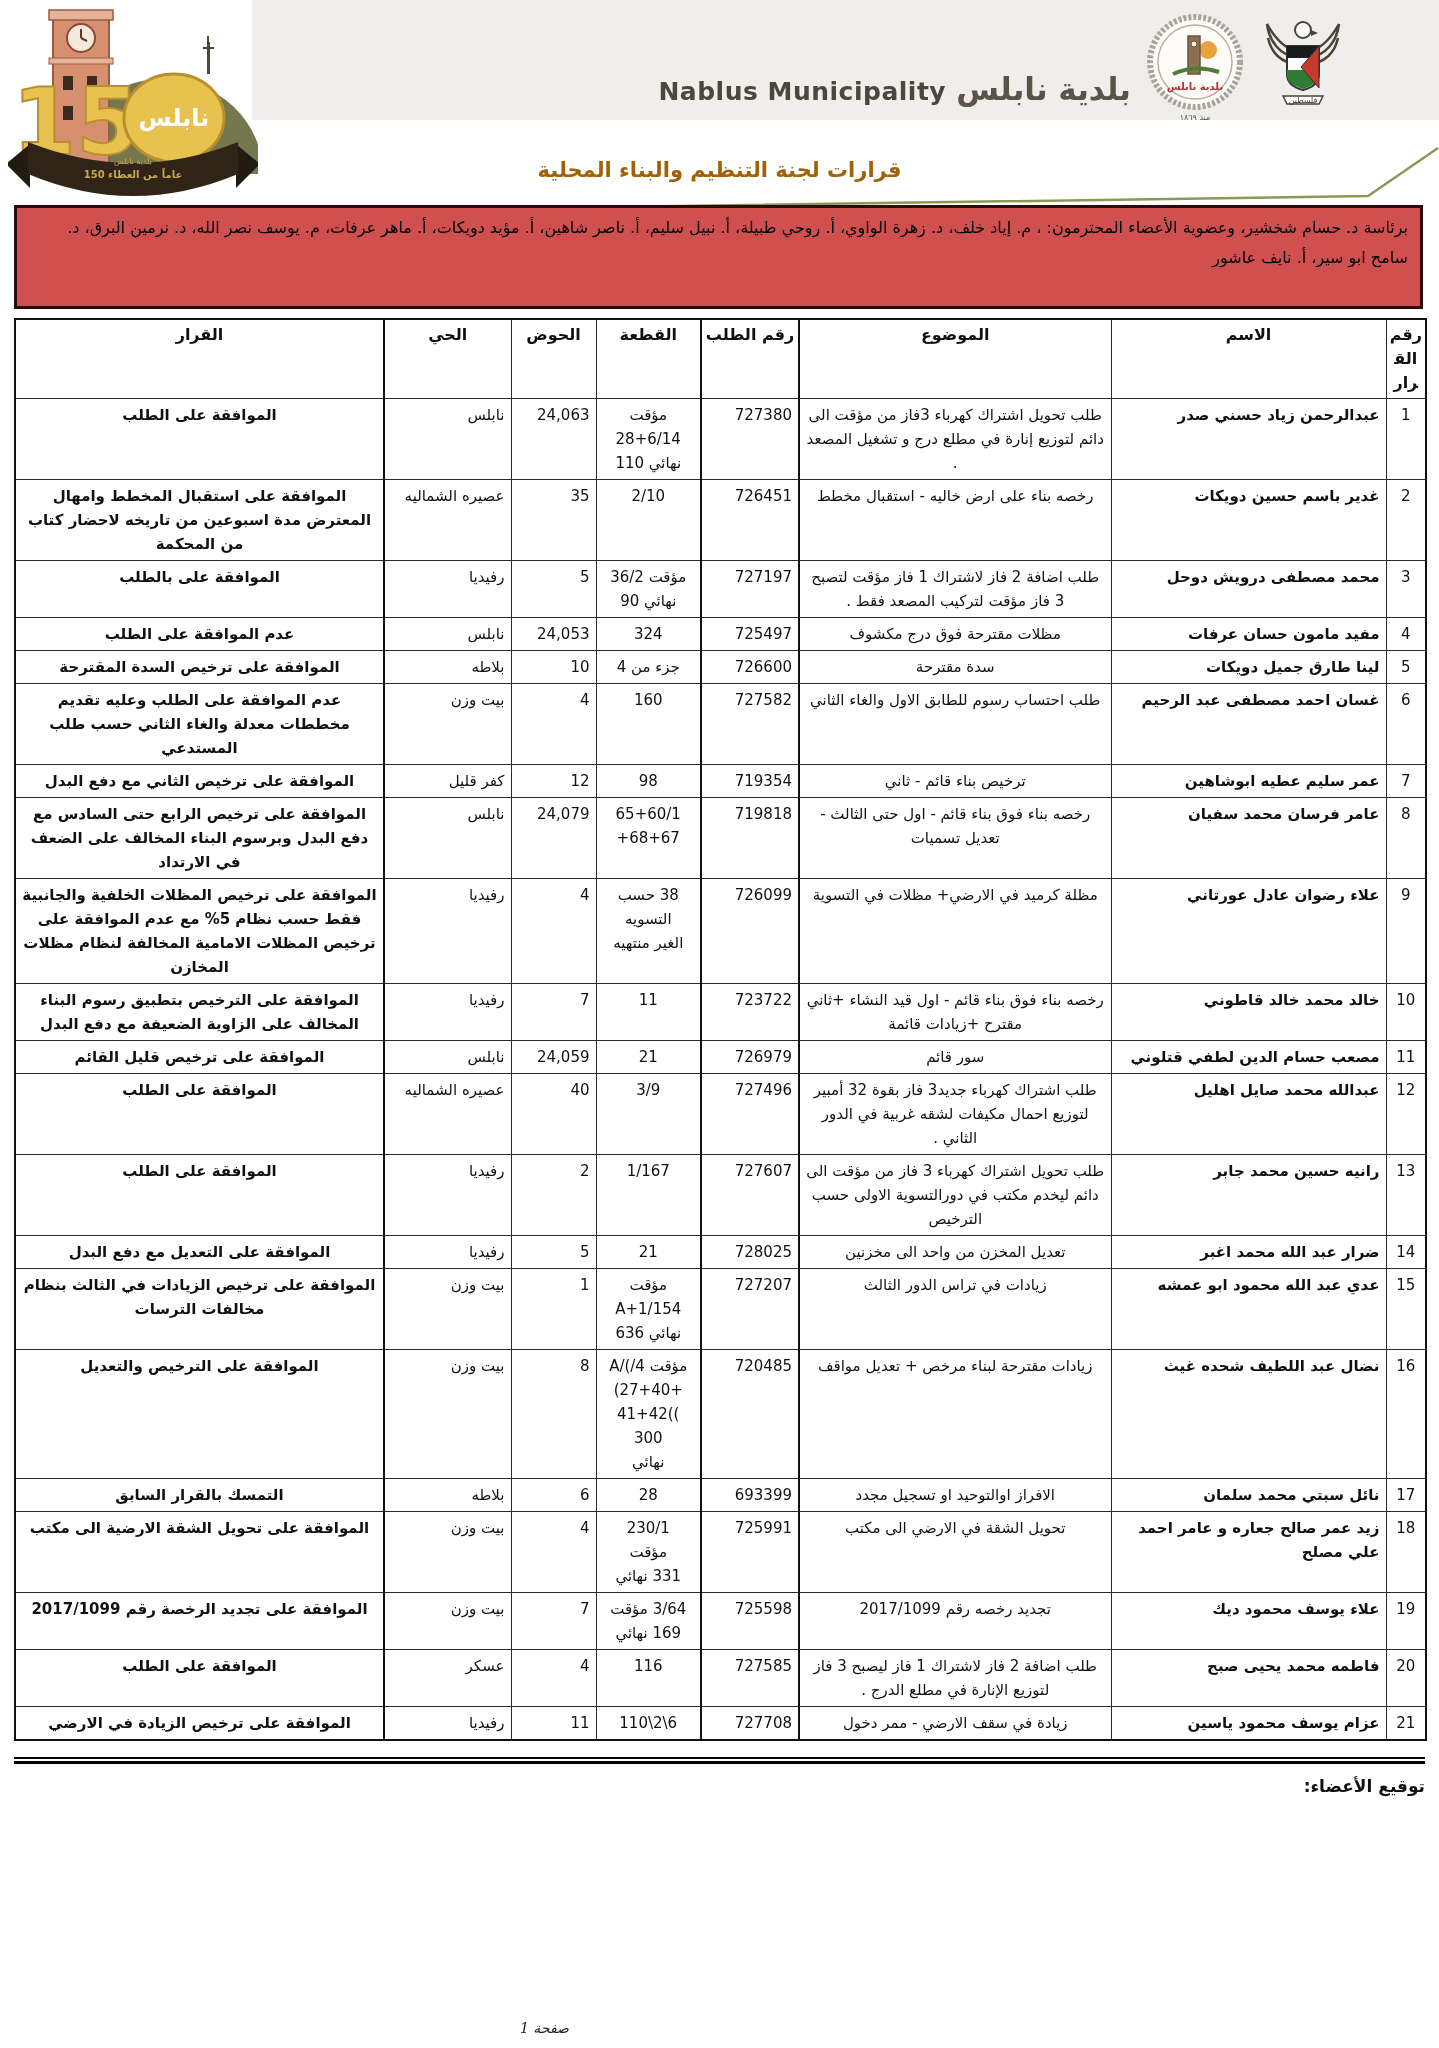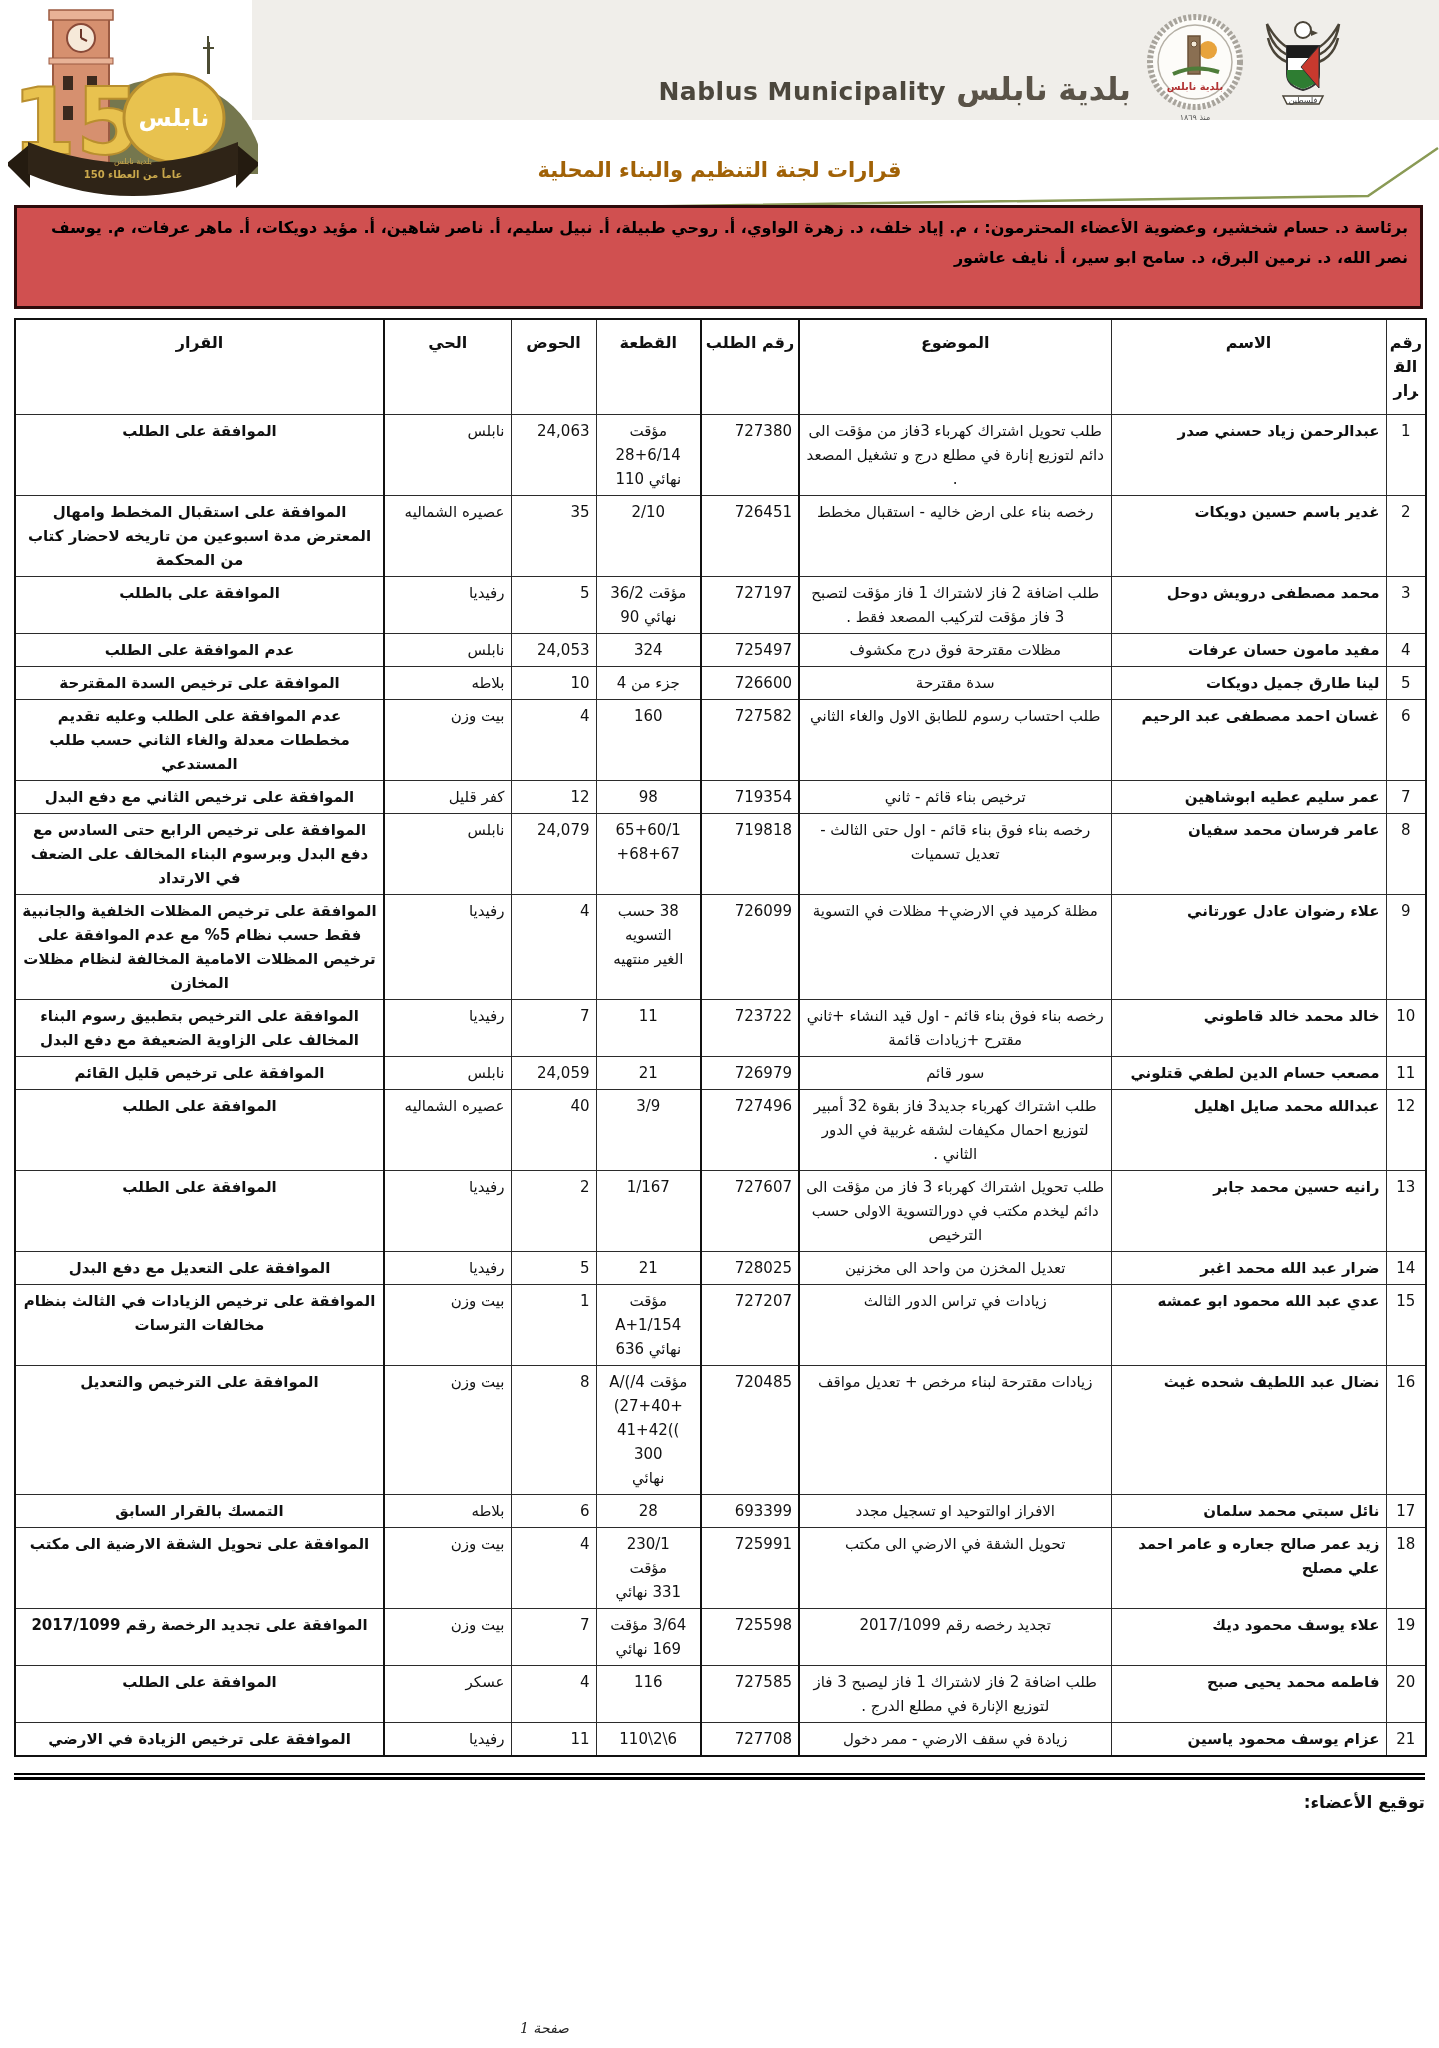--- a/index.html
+++ b/index.html
@@ -17,28 +17,28 @@
   .brand-en{font-size:25px;font-weight:bold;color:#4c473d;letter-spacing:0.5px;}
   .doc-title{position:absolute;top:158px;left:0;width:100%;text-align:center;
     font-size:21px;font-weight:bold;color:#a16207;direction:rtl;}
   
   .session-band{position:absolute;left:14px;top:205px;width:1409px;height:104px;
     background:#d05050;border:3px solid #2d0b0b;box-sizing:border-box;
     display:flex;flex-direction:row-reverse;direction:rtl;}
   .session-cell{width:400px;border-left:2px solid #1a0505;padding:5px 10px;box-sizing:border-box;
     text-align:right;font-weight:bold;font-size:16.5px;line-height:1.8;color:#000;}
   .attendees-cell{flex:1;padding:5px 12px;box-sizing:border-box;text-align:right;
-    font-weight:bold;font-size:16px;line-height:1.9;color:#000;}
+    font-weight:normal;font-size:16px;line-height:1.9;color:#000;}
   
   .table-wrap{position:absolute;left:14px;top:318px;width:1411px;}
   table.decisions{border-collapse:collapse;table-layout:fixed;width:1411px;direction:rtl;
     border:2px solid #111;}
   .decisions th,.decisions td{border:1px solid #2b2b2b;vertical-align:top;
     padding:4px 6px;box-sizing:border-box;font-size:15px;line-height:24px;word-wrap:break-word;}
-  .decisions th{font-size:16px;font-weight:bold;text-align:center;padding:11px 3px;}
+  .decisions th{font-size:16px;font-weight:bold;text-align:center;padding:3px 3px;}
   col.w-no{width:40px;} col.w-name{width:275px;} col.w-subj{width:312px;}
   col.w-req{width:98px;} col.w-parcel{width:105px;} col.w-basin{width:85px;}
   col.w-dist{width:127px;} col.w-dec{width:369px;}
   .c-no{text-align:center;}
   .c-name{text-align:right;font-weight:bold;}
   .c-subj{text-align:center;}
   .c-req{text-align:right;border-left:2px solid #111 !important;border-right:2px solid #111 !important;}
   th.h-req{border-left:2px solid #111 !important;border-right:2px solid #111 !important;}
   .c-parcel{text-align:center;white-space:pre-line;unicode-bidi:plaintext;}
   .c-basin{text-align:right;}

